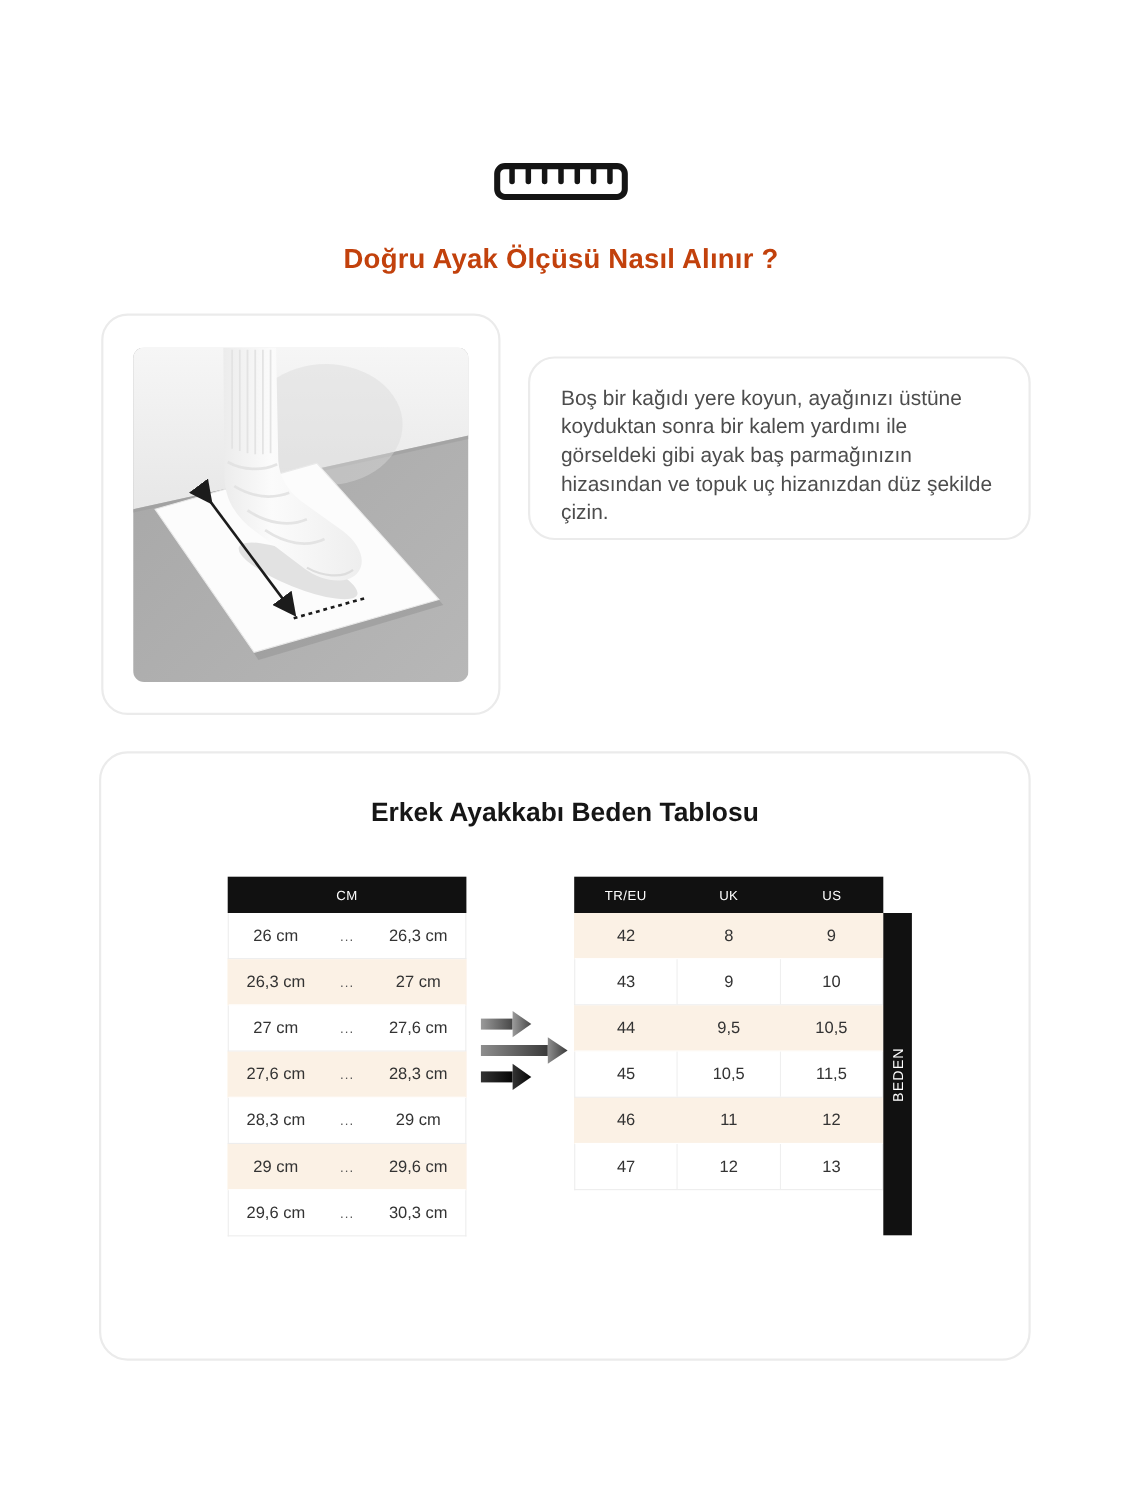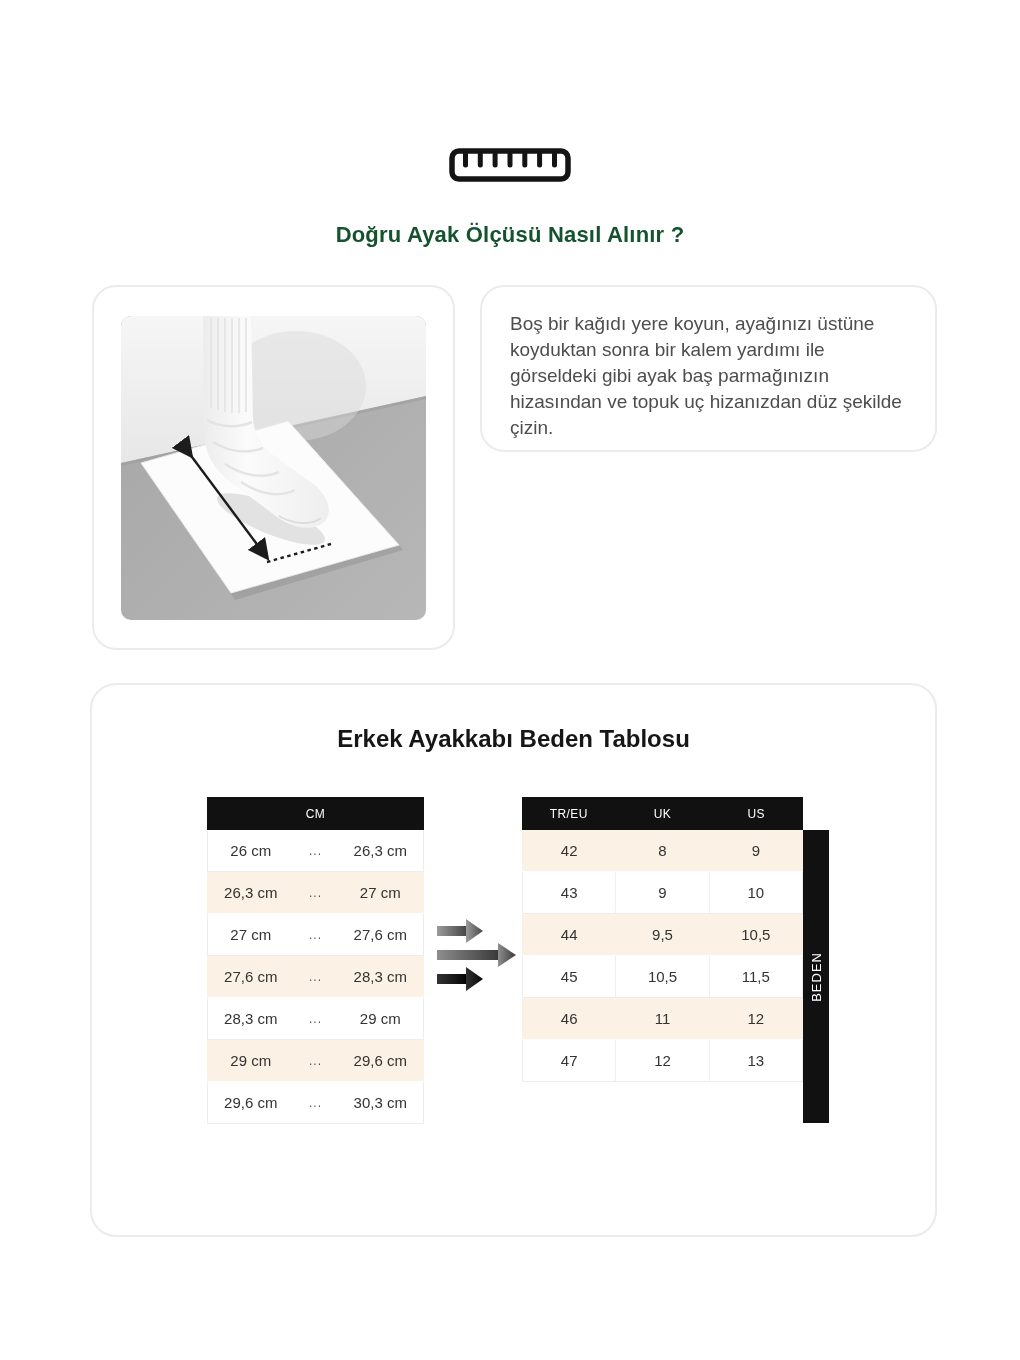--- a/index.html
+++ b/index.html
@@ -9,38 +9,38 @@
     font-family:"Liberation Sans", sans-serif;
     position:relative;
     color:#1a1a1a;
   }
   .page { position:relative; width:1020px; height:1360px; background:#fff; overflow:hidden; }
 
   
   .ruler-wrap { position:absolute; top:147px; left:0; width:100%; display:flex; justify-content:center; }
   .page-title {
     position:absolute; top:222px; left:0; width:100%;
-    text-align:center; font-size:22px; font-weight:bold; color:#14532d; letter-spacing:0.2px;
+    text-align:center; font-size:25px; font-weight:bold; color:#c2410c; letter-spacing:0.2px;
   }
 
   
   .measure-row { position:absolute; top:285px; left:92px; width:845px; display:flex; gap:25px; }
   .photo-card {
     width:363px; height:365px; flex:0 0 363px;
     border:2px solid #ebebeb; border-radius:24px;
     display:flex; align-items:center; justify-content:center;
     background:#fff;
   }
   .photo-frame { width:305px; height:304px; border-radius:10px; overflow:hidden; }
   .steps { flex:1; display:flex; flex-direction:column; gap:18px; }
   .step-box {
     border:2px solid #ebebeb; border-radius:24px; background:#fff;
     padding:24px 28px; font-size:19px; line-height:26px; color:#4d4d4d;
   }
-  .step-box.first { height:167px; }
+  .step-box.first { height:167px;margin-top:39px; }
   .step-box.second { height:180px; display:flex; align-items:center; }
 
   
   .size-card {
     position:absolute; top:683px; left:90px; width:847px; height:554px;
     border:2px solid #ebebeb; border-radius:26px; background:#fff;padding-left:30px;
   }
   .size-title {
     position:absolute; top:40px; left:0; width:100%;
     text-align:center; font-size:24px; font-weight:bold; color:#161616;

